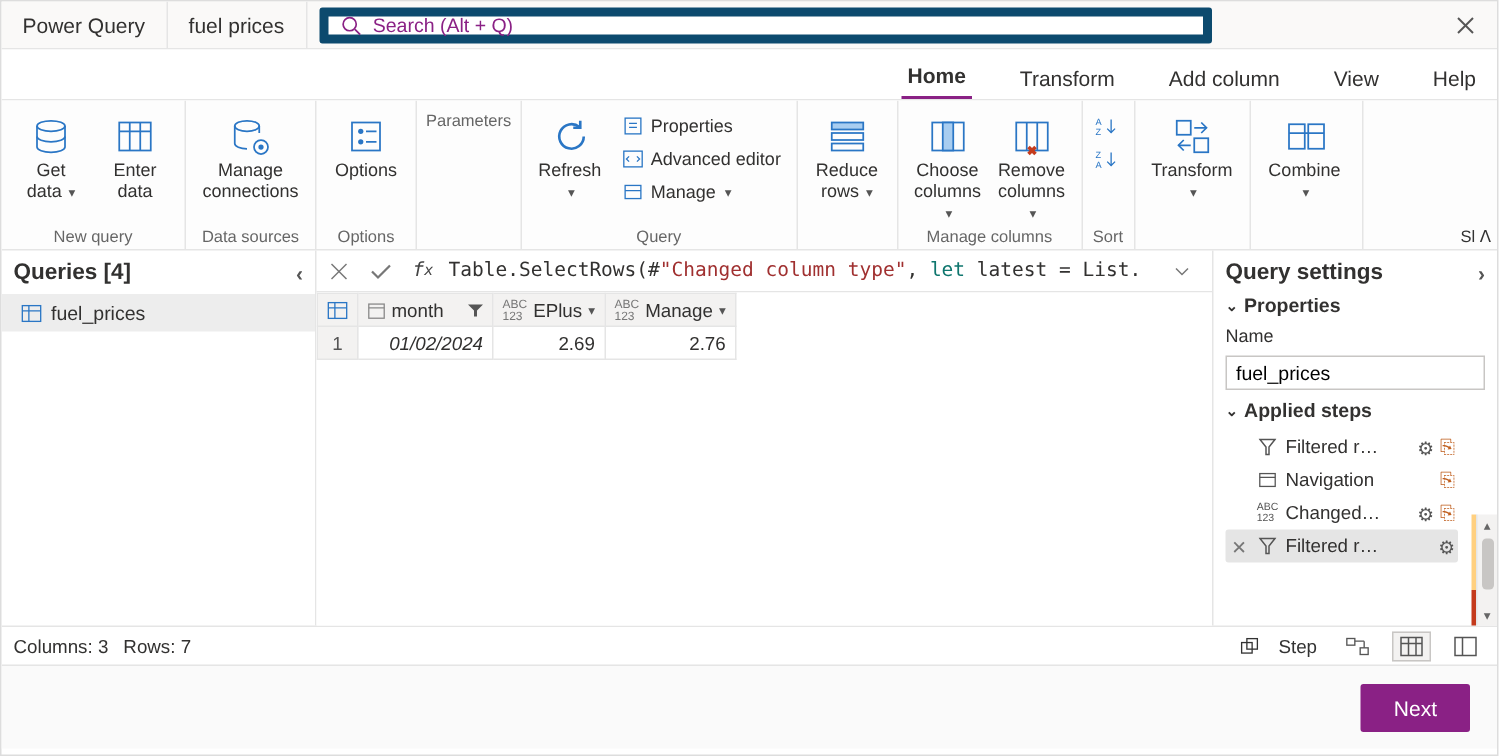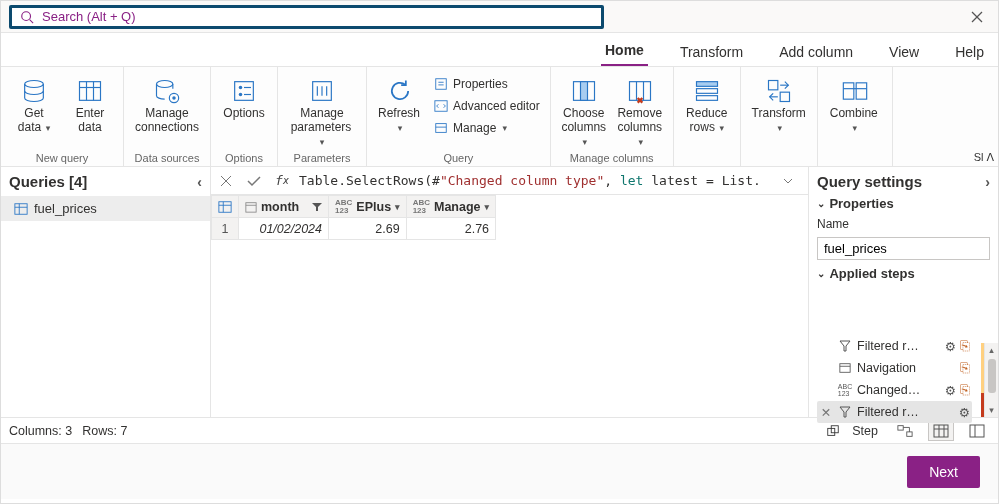--- a/index.html
+++ b/index.html
@@ -37,21 +37,21 @@
     color: #323130;
     border-right: 1px solid #e5e5e5;
   }
   .searchbox {
     flex: 0 0 595px;
     margin-left: 8px;
     display: flex;
     align-items: center;
     height: 24px;
     align-self: center;
-    border: 3px solid #0c4a6e;
+    border: 6px solid #0c4a6e;
     border-radius: 2px;
     padding: 0 8px;
     background: #fff;
   }
   .searchbox .icon { color: #8a2185; margin-right: 8px; }
   .searchbox .ph { color: #8a2185; font-size: 13px; }
   .title-spacer { flex: 1; }
   .close-btn {
     width: 42px;
     display: flex;
@@ -199,21 +199,21 @@
   }
   .grid table { border-collapse:collapse; margin:0; }
   .grid th, .grid td {
     border:1px solid #e5e5e5;
     font-size:12.5px;
     height:22px;
     padding:0 6px;
     text-align:left;
     white-space:nowrap;
   }
-  .grid th { background:#f3f2f1; font-weight:700;margin-left:23px; }
+  .grid th { background:#f3f2f1; font-weight:400;margin-left:23px; }
   .grid th.corner { width:26px; background:#f3f2f1;}
   .grid th .colwrap { display:flex;align-items:center;gap:4px;}
   .grid th .type-ic { color:#777; font-size:10px; display:flex;align-items:center;gap:1px;}
   .grid th .dd { color:#555;font-size:9px;margin-left:auto;cursor:pointer;}
   .grid td.rownum { background:#f3f2f1;text-align:center;color:#555;width:26px;}
   .grid td.val-right { text-align:right; font-style:normal;}
   .grid td.val-date { font-style:italic; text-align:right;}
 
   .settings-pane {
     width: 190px;
@@ -238,21 +238,20 @@
   .name-input {
     border:1px solid #c8c6c4;
     padding:3px 6px;
     font-size:13px;
     width: 100%;
   }
   .steps {
     display:flex;flex-direction:column;
     border:0;
     font-size:12.5px;
-    margin-top:48px;
   }
   .step {
     display:flex;align-items:center;gap:4px;
     padding:3px 2px;
     border-radius:2px;
   }
   .step .del { width:14px;color:#777;visibility:hidden;text-align:center;cursor:pointer;}
   .step.selected { background:#e5e5e5;}
   .step.selected .del { visibility:visible;}
   .step .sic { width:16px;height:16px;color:#555;display:flex;align-items:center;justify-content:center;}
@@ -307,20 +306,24 @@
     border-radius:2px;
     cursor:pointer;
   }
 
   svg { display:block; }
 </style>
 </head>
 <body>
 
 <div class="titlebar">
+  <div class="title-left">
+    <div class="title-segment">Power Query</div>
+    <div class="title-segment">fuel prices</div>
+  </div>
   <div class="searchbox">
     <span class="icon">
       <svg width="14" height="14" viewBox="0 0 16 16">
           <circle cx="7" cy="7" r="5" fill="none" stroke="currentColor" stroke-width="1.3"></circle>
           <line x1="11" y1="11" x2="15" y2="15" stroke="currentColor" stroke-width="1.3"></line>
         </svg>
     </span>
     <span class="ph">Search (Alt + Q)</span>
   </div>
   <div class="title-spacer"></div>
@@ -399,33 +402,20 @@
               <line x1="12" y1="15" x2="18" y2="15" stroke="currentColor"></line>
             </svg>
           </span>
         <span class="lbl">Options</span>
       </div>
     </div>
     <div class="rg-label">Options</div>
   </div>
 
   <div class="ribbon-group">
-    <div class="row">
-      <div class="bigbtn" style="width:76px">
-        <span class="ic">
-            <svg width="28" height="28" viewBox="0 0 24 24">
-              <rect x="4" y="4" width="16" height="16" fill="none" stroke="currentColor"></rect>
-              <line x1="8" y1="8" x2="8" y2="16" stroke="currentColor"></line>
-              <line x1="12" y1="8" x2="12" y2="16" stroke="currentColor"></line>
-              <line x1="16" y1="8" x2="16" y2="16" stroke="currentColor"></line>
-            </svg>
-          </span>
-        <span class="lbl"><span>Manage parameters</span><span class="chev"> ▾</span></span>
-      </div>
-    </div>
     <div class="rg-label">Parameters</div>
   </div>
 
   <div class="ribbon-group">
     <div class="row">
       <div class="bigbtn">
         <span class="ic">
             <svg width="28" height="28" viewBox="0 0 24 24">
               <path d="M19 12a7 7 0 1 1-2.5-5.4" fill="none" stroke="currentColor" stroke-width="1.5"></path>
               <polyline points="17,3 17,7 13,7" fill="none" stroke="currentColor" stroke-width="1.5"></polyline>
@@ -467,20 +457,36 @@
       </div>
     </div>
     <div class="rg-label">Query</div>
   </div>
 
   <div class="ribbon-group">
     <div class="row">
       <div class="bigbtn">
         <span class="ic">
             <svg width="28" height="28" viewBox="0 0 24 24">
+              <rect x="3" y="4" width="18" height="4" fill="#a8cdf0" stroke="currentColor"></rect>
+              <rect x="3" y="10" width="18" height="4" fill="none" stroke="currentColor"></rect>
+              <rect x="3" y="16" width="18" height="4" fill="none" stroke="currentColor"></rect>
+            </svg>
+          </span>
+        <span class="lbl"><span>Reduce rows</span><span class="chev"> ▾</span></span>
+      </div>
+    </div>
+    <div class="rg-label"></div>
+  </div>
+
+  <div class="ribbon-group">
+    <div class="row">
+      <div class="bigbtn">
+        <span class="ic">
+            <svg width="28" height="28" viewBox="0 0 24 24">
               <rect x="3" y="4" width="18" height="16" fill="none" stroke="currentColor"></rect>
               <rect x="9" y="4" width="6" height="16" fill="#a8cdf0" stroke="currentColor"></rect>
             </svg>
           </span>
         <span class="lbl"><span>Choose columns</span><span class="chev"> ▾</span></span>
       </div>
       <div class="bigbtn">
         <span class="ic">
             <svg width="28" height="28" viewBox="0 0 24 24">
               <rect x="3" y="4" width="18" height="16" fill="none" stroke="currentColor"></rect>
@@ -491,34 +497,41 @@
             </svg>
           </span>
         <span class="lbl"><span>Remove columns</span><span class="chev"> ▾</span></span>
       </div>
     </div>
     <div class="rg-label">Manage columns</div>
   </div>
 
   <div class="ribbon-group">
     <div class="row">
-      <div class="bigbtn">
-        <span class="ic">
-            <svg width="28" height="28" viewBox="0 0 24 24">
-              <rect x="3" y="4" width="18" height="4" fill="#a8cdf0" stroke="currentColor"></rect>
-              <rect x="3" y="10" width="18" height="4" fill="none" stroke="currentColor"></rect>
-              <rect x="3" y="16" width="18" height="4" fill="none" stroke="currentColor"></rect>
-            </svg>
-          </span>
-        <span class="lbl"><span>Reduce rows</span><span class="chev"> ▾</span></span>
-      </div>
-    </div>
-    <div class="rg-label"></div>
-  </div>
-
+      <div class="sortstack">
+        <div class="sortbtn">
+            <svg width="18" height="14" viewBox="0 0 20 16">
+              <text x="0" y="7" font-size="7" fill="currentColor">A</text>
+              <text x="0" y="15" font-size="7" fill="currentColor">Z</text>
+              <line x1="12" y1="3" x2="12" y2="13" stroke="currentColor"></line>
+              <polyline points="9,10 12,13 15,10" fill="none" stroke="currentColor"></polyline>
+            </svg>
+          </div>
+        <div class="sortbtn">
+            <svg width="18" height="14" viewBox="0 0 20 16">
+              <text x="0" y="7" font-size="7" fill="currentColor">Z</text>
+              <text x="0" y="15" font-size="7" fill="currentColor">A</text>
+              <line x1="12" y1="3" x2="12" y2="13" stroke="currentColor"></line>
+              <polyline points="9,10 12,13 15,10" fill="none" stroke="currentColor"></polyline>
+            </svg>
+          </div>
+      </div>
+    </div>
+    <div class="rg-label">Sort</div>
+  </div>
 
   <div class="ribbon-group">
     <div class="row">
       <div class="bigbtn" style="width:64px">
         <span class="ic">
             <svg width="28" height="28" viewBox="0 0 24 24">
               <rect x="3" y="3" width="8" height="8" fill="none" stroke="currentColor"></rect>
               <rect x="13" y="13" width="8" height="8" fill="none" stroke="currentColor"></rect>
               <line x1="13" y1="7" x2="20" y2="7" stroke="currentColor"></line>
               <polyline points="17,4 20,7 17,10" fill="none" stroke="currentColor"></polyline>

